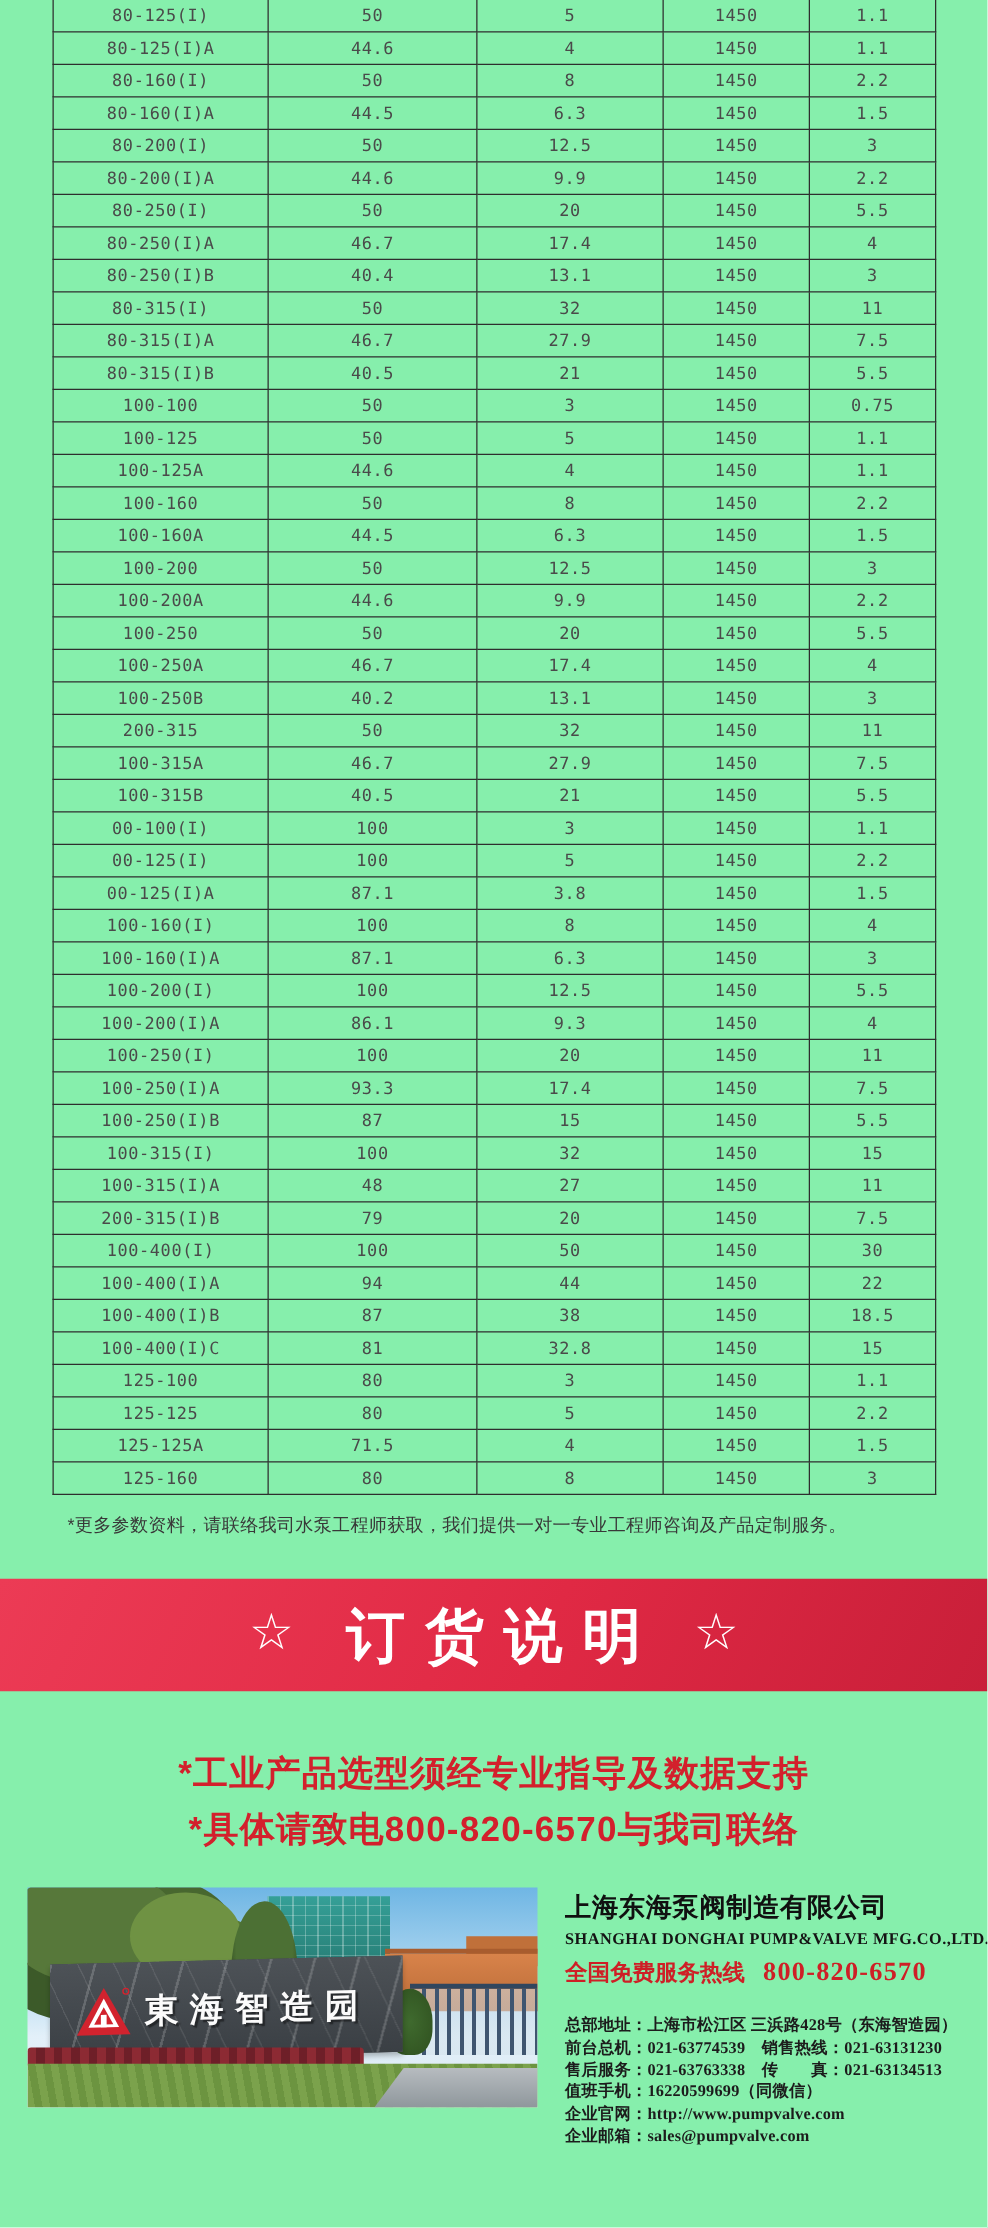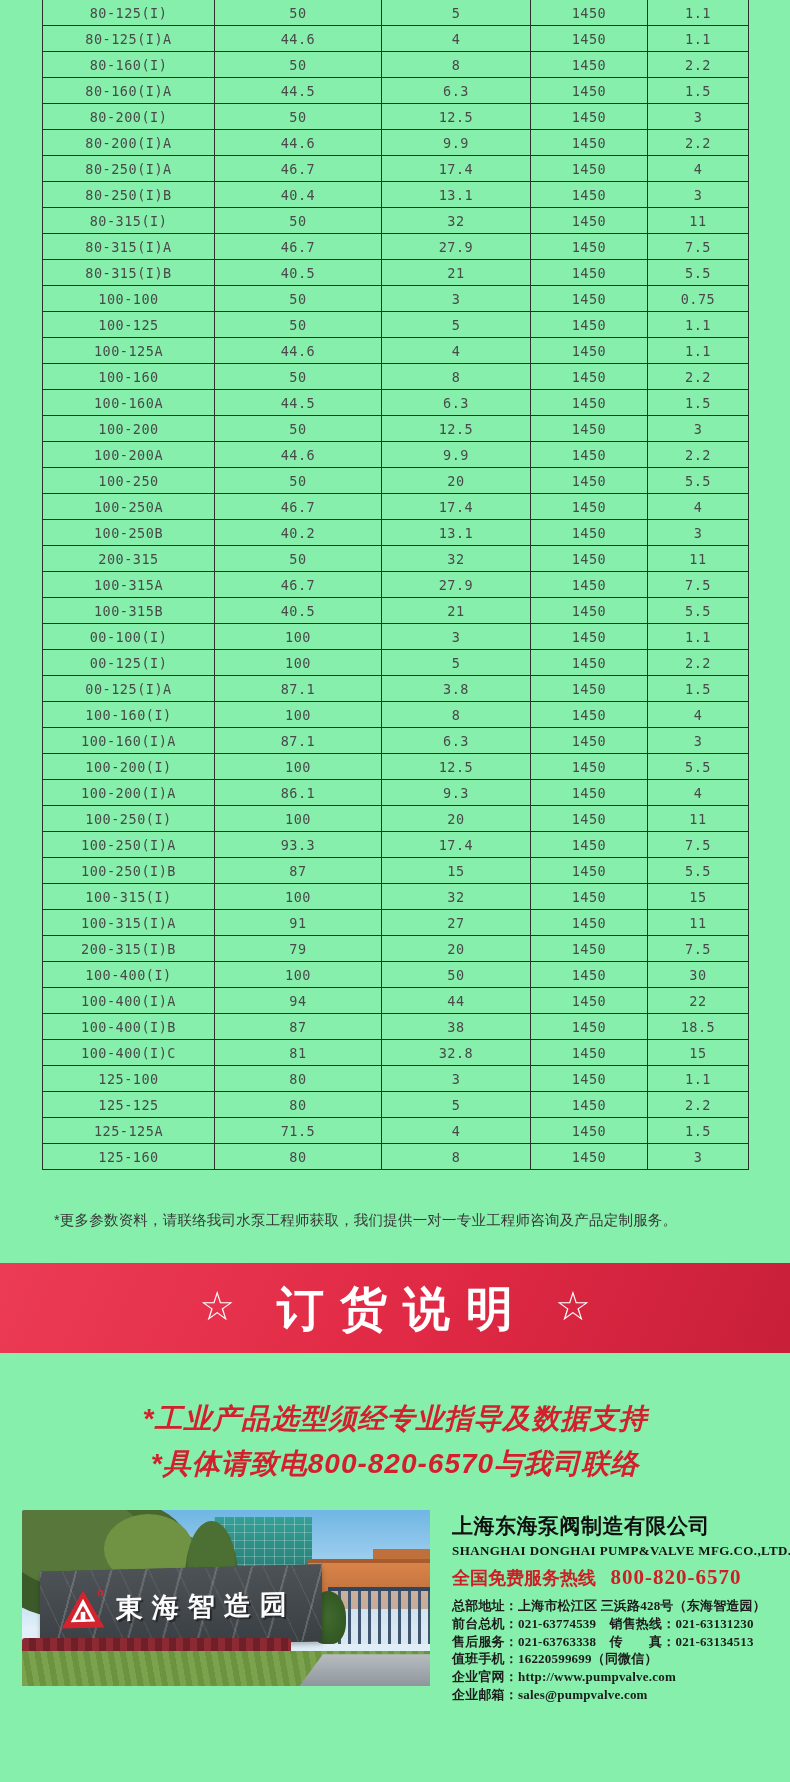--- a/index.html
+++ b/index.html
@@ -18,21 +18,21 @@
 
   
   .order-banner{position:absolute;left:0;top:1263px;width:790px;height:90px;
                 background:linear-gradient(115deg,#ec3b55 0%,#e02944 55%,#c81f39 100%);
                 display:flex;align-items:center;justify-content:center;gap:26px;}
   .order-banner .star{color:#ffffff;font-size:40px;line-height:1;transform:translateY(-2px);}
   .order-banner .title{color:#ffffff;font-size:47px;font-weight:900;letter-spacing:16px;
                        text-indent:16px;line-height:1;}
 
   
-  .notices{position:absolute;left:0;top:1396px;width:790px;text-align:center;font-style:italic;}
+  .notices{position:absolute;left:0;top:1396px;width:790px;text-align:center;}
   .notice{font-size:28px;font-weight:900;color:#d3202c;line-height:45px;letter-spacing:1px;}
 
   
   .factory-photo{position:absolute;left:22px;top:1510px;width:408px;height:176px;overflow:hidden;
                  background:linear-gradient(180deg,#6fb6e4 0%,#b9dcf2 45%,#e3f0f9 68%,#d9e8f2 100%);}
   .ph{position:absolute;}
   .ph-glass{left:47%;top:4%;width:24%;height:50%;
             background:linear-gradient(180deg,#2f958c,#24776f);
             background-image:repeating-linear-gradient(90deg,rgba(255,255,255,.28) 0 1px,transparent 1px 10px),
                              repeating-linear-gradient(0deg,rgba(255,255,255,.22) 0 1px,transparent 1px 8px),
@@ -67,21 +67,21 @@
             clip-path:polygon(18% 0,100% 0,100% 100%,0 100%);}
 
   .company{position:absolute;left:452px;top:1512px;width:312px;}
   .company .cn{font-size:21px;font-weight:900;color:#101010;letter-spacing:0.5px;white-space:nowrap;}
   .company .en{font-family:"Liberation Serif",serif;font-size:13px;font-weight:700;color:#141414;
                margin-top:3px;letter-spacing:0.4px;white-space:nowrap;}
   .hotline{margin-top:6px;white-space:nowrap;}
   .hotline .hl-label{font-size:18px;font-weight:700;color:#ce1f26;}
   .hotline .hl-number{font-family:"Liberation Serif",serif;font-size:21px;font-weight:700;color:#ce1f26;
                       letter-spacing:1px;margin-left:10px;}
-  .contact-lines{margin-top:7px;}
+  .contact-lines{margin-top:21px;}
   .info-line{font-family:"Liberation Serif",serif;font-size:13px;font-weight:700;color:#1c1c1c;
              line-height:17.8px;white-space:nowrap;letter-spacing:0.2px;}
 </style>
 </head>
 <body>
 
 <div class="page">
 
   <table class="spec-table">
     <colgroup>
@@ -128,20 +128,27 @@
           <td>3</td>
         </tr>
         <tr>
           <td>80-200(I)A</td>
           <td>44.6</td>
           <td>9.9</td>
           <td>1450</td>
           <td>2.2</td>
         </tr>
         <tr>
+          <td>80-250(I)</td>
+          <td>50</td>
+          <td>20</td>
+          <td>1450</td>
+          <td>5.5</td>
+        </tr>
+        <tr>
           <td>80-250(I)A</td>
           <td>46.7</td>
           <td>17.4</td>
           <td>1450</td>
           <td>4</td>
         </tr>
         <tr>
           <td>80-250(I)B</td>
           <td>40.4</td>
           <td>13.1</td>
@@ -332,21 +339,21 @@
         </tr>
         <tr>
           <td>100-315(I)</td>
           <td>100</td>
           <td>32</td>
           <td>1450</td>
           <td>15</td>
         </tr>
         <tr>
           <td>100-315(I)A</td>
-          <td>91</td>
+          <td>48</td>
           <td>27</td>
           <td>1450</td>
           <td>11</td>
         </tr>
         <tr>
           <td>200-315(I)B</td>
           <td>79</td>
           <td>20</td>
           <td>1450</td>
           <td>7.5</td>

